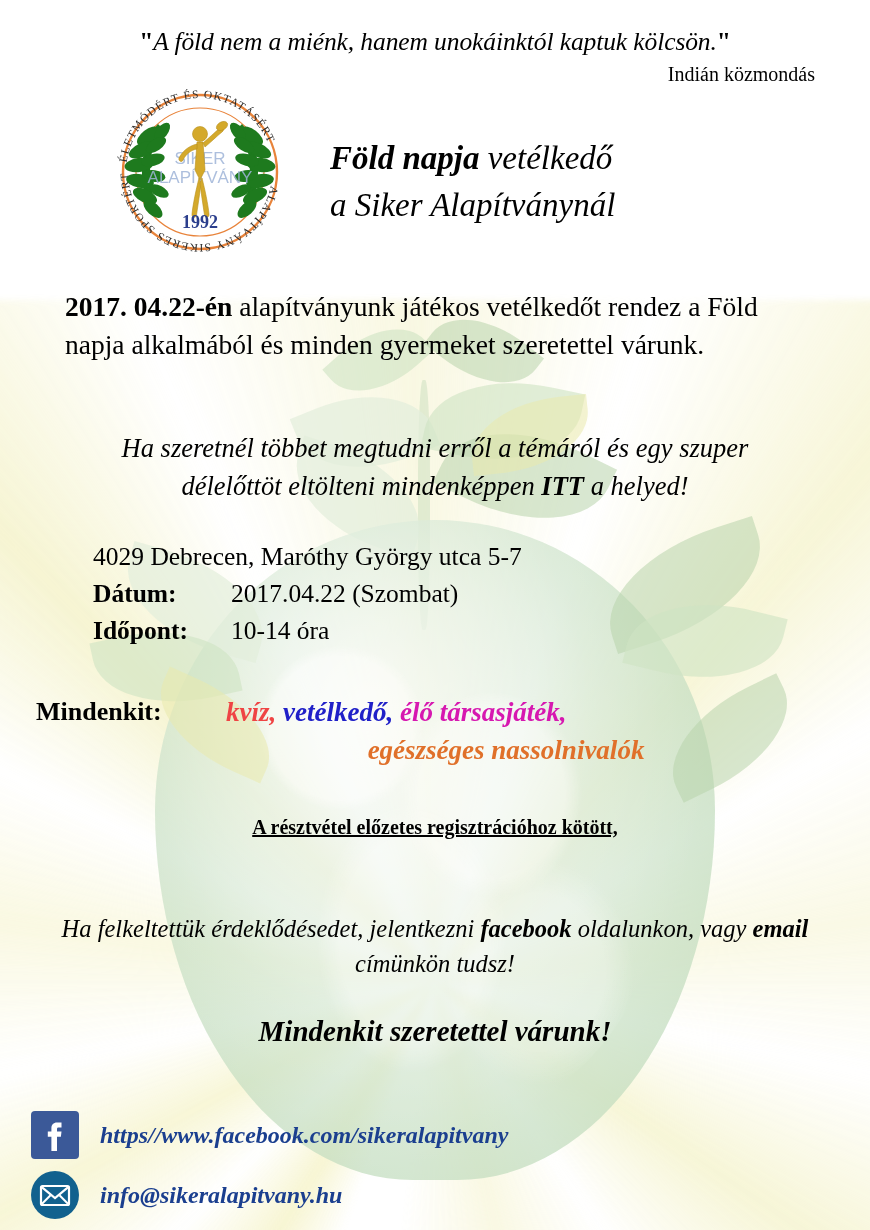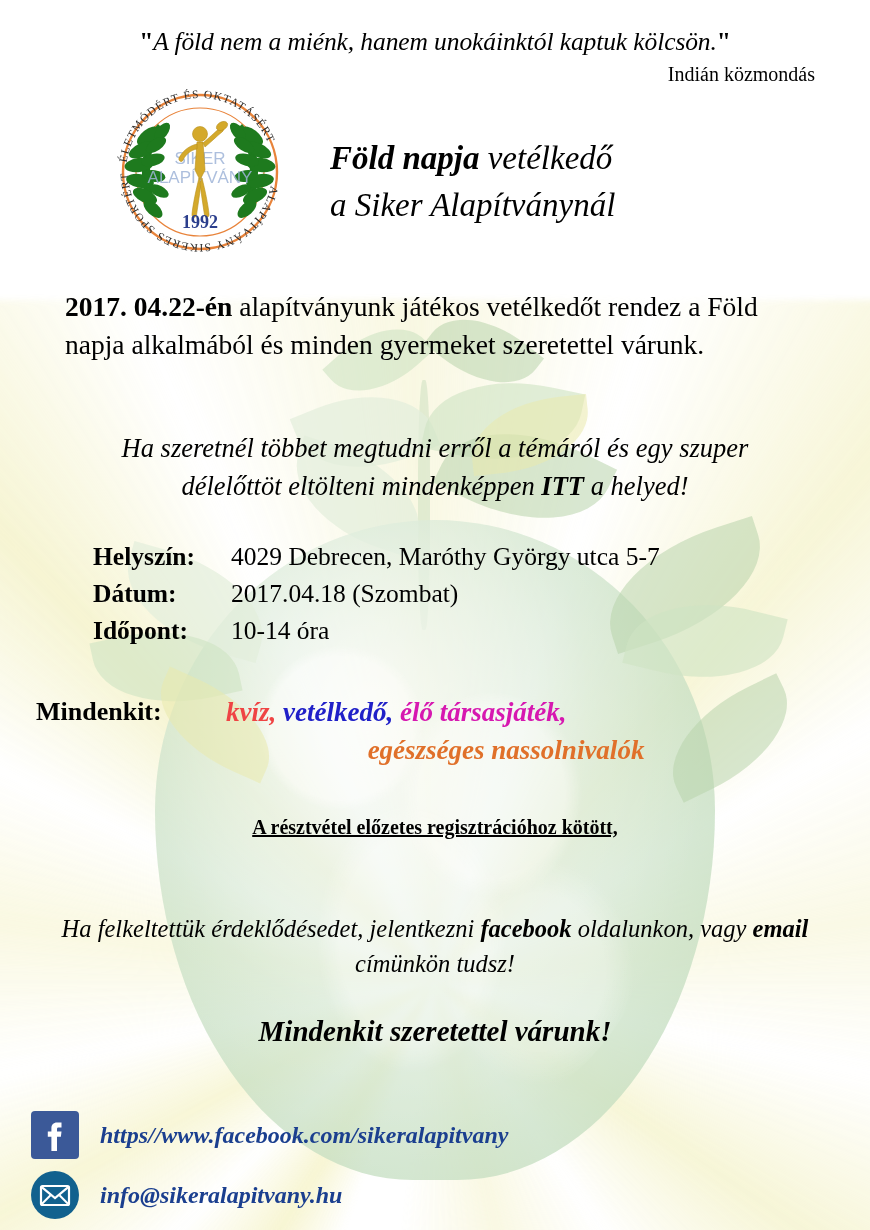--- a/index.html
+++ b/index.html
@@ -379,26 +379,25 @@
     <div class="intro">
       <span class="date">2017. 04.22-én</span><span> alapítványunk játékos vetélkedőt rendez a Föld napja alkalmából és minden gyermeket szeretettel várunk.</span>
     </div>
 
     <div class="invite">
       <span>Ha szeretnél többet megtudni erről a témáról és egy szuper délelőttöt eltölteni mindenképpen </span><span class="itt">ITT</span><span> a helyed!</span>
     </div>
 
     <div class="details">
       <div class="row">
-        <span class="lbl">Helyszín:</span>
         <span class="val">4029 Debrecen, Maróthy György utca 5-7</span>
       </div>
       <div class="row">
         <span class="lbl">Dátum:</span>
-        <span class="val">2017.04.18 (Szombat)</span>
+        <span class="val">2017.04.22 (Szombat)</span>
       </div>
       <div class="row">
         <span class="lbl">Időpont:</span>
         <span class="val">10-14 óra</span>
       </div>
     </div>
 
     <div class="programs">
       <span class="plabel">Mindenkit:</span><span class="plist"><span style="color: #ef4444;">kvíz,</span> <span style="color: rgb(32, 32, 200);">vetélkedő,</span> <span style="color: rgb(214, 24, 176);">élő társasjáték,</span><span class="line2" style="color: rgb(224, 112, 42);">egészséges nassolnivalók</span></span>
     </div>

